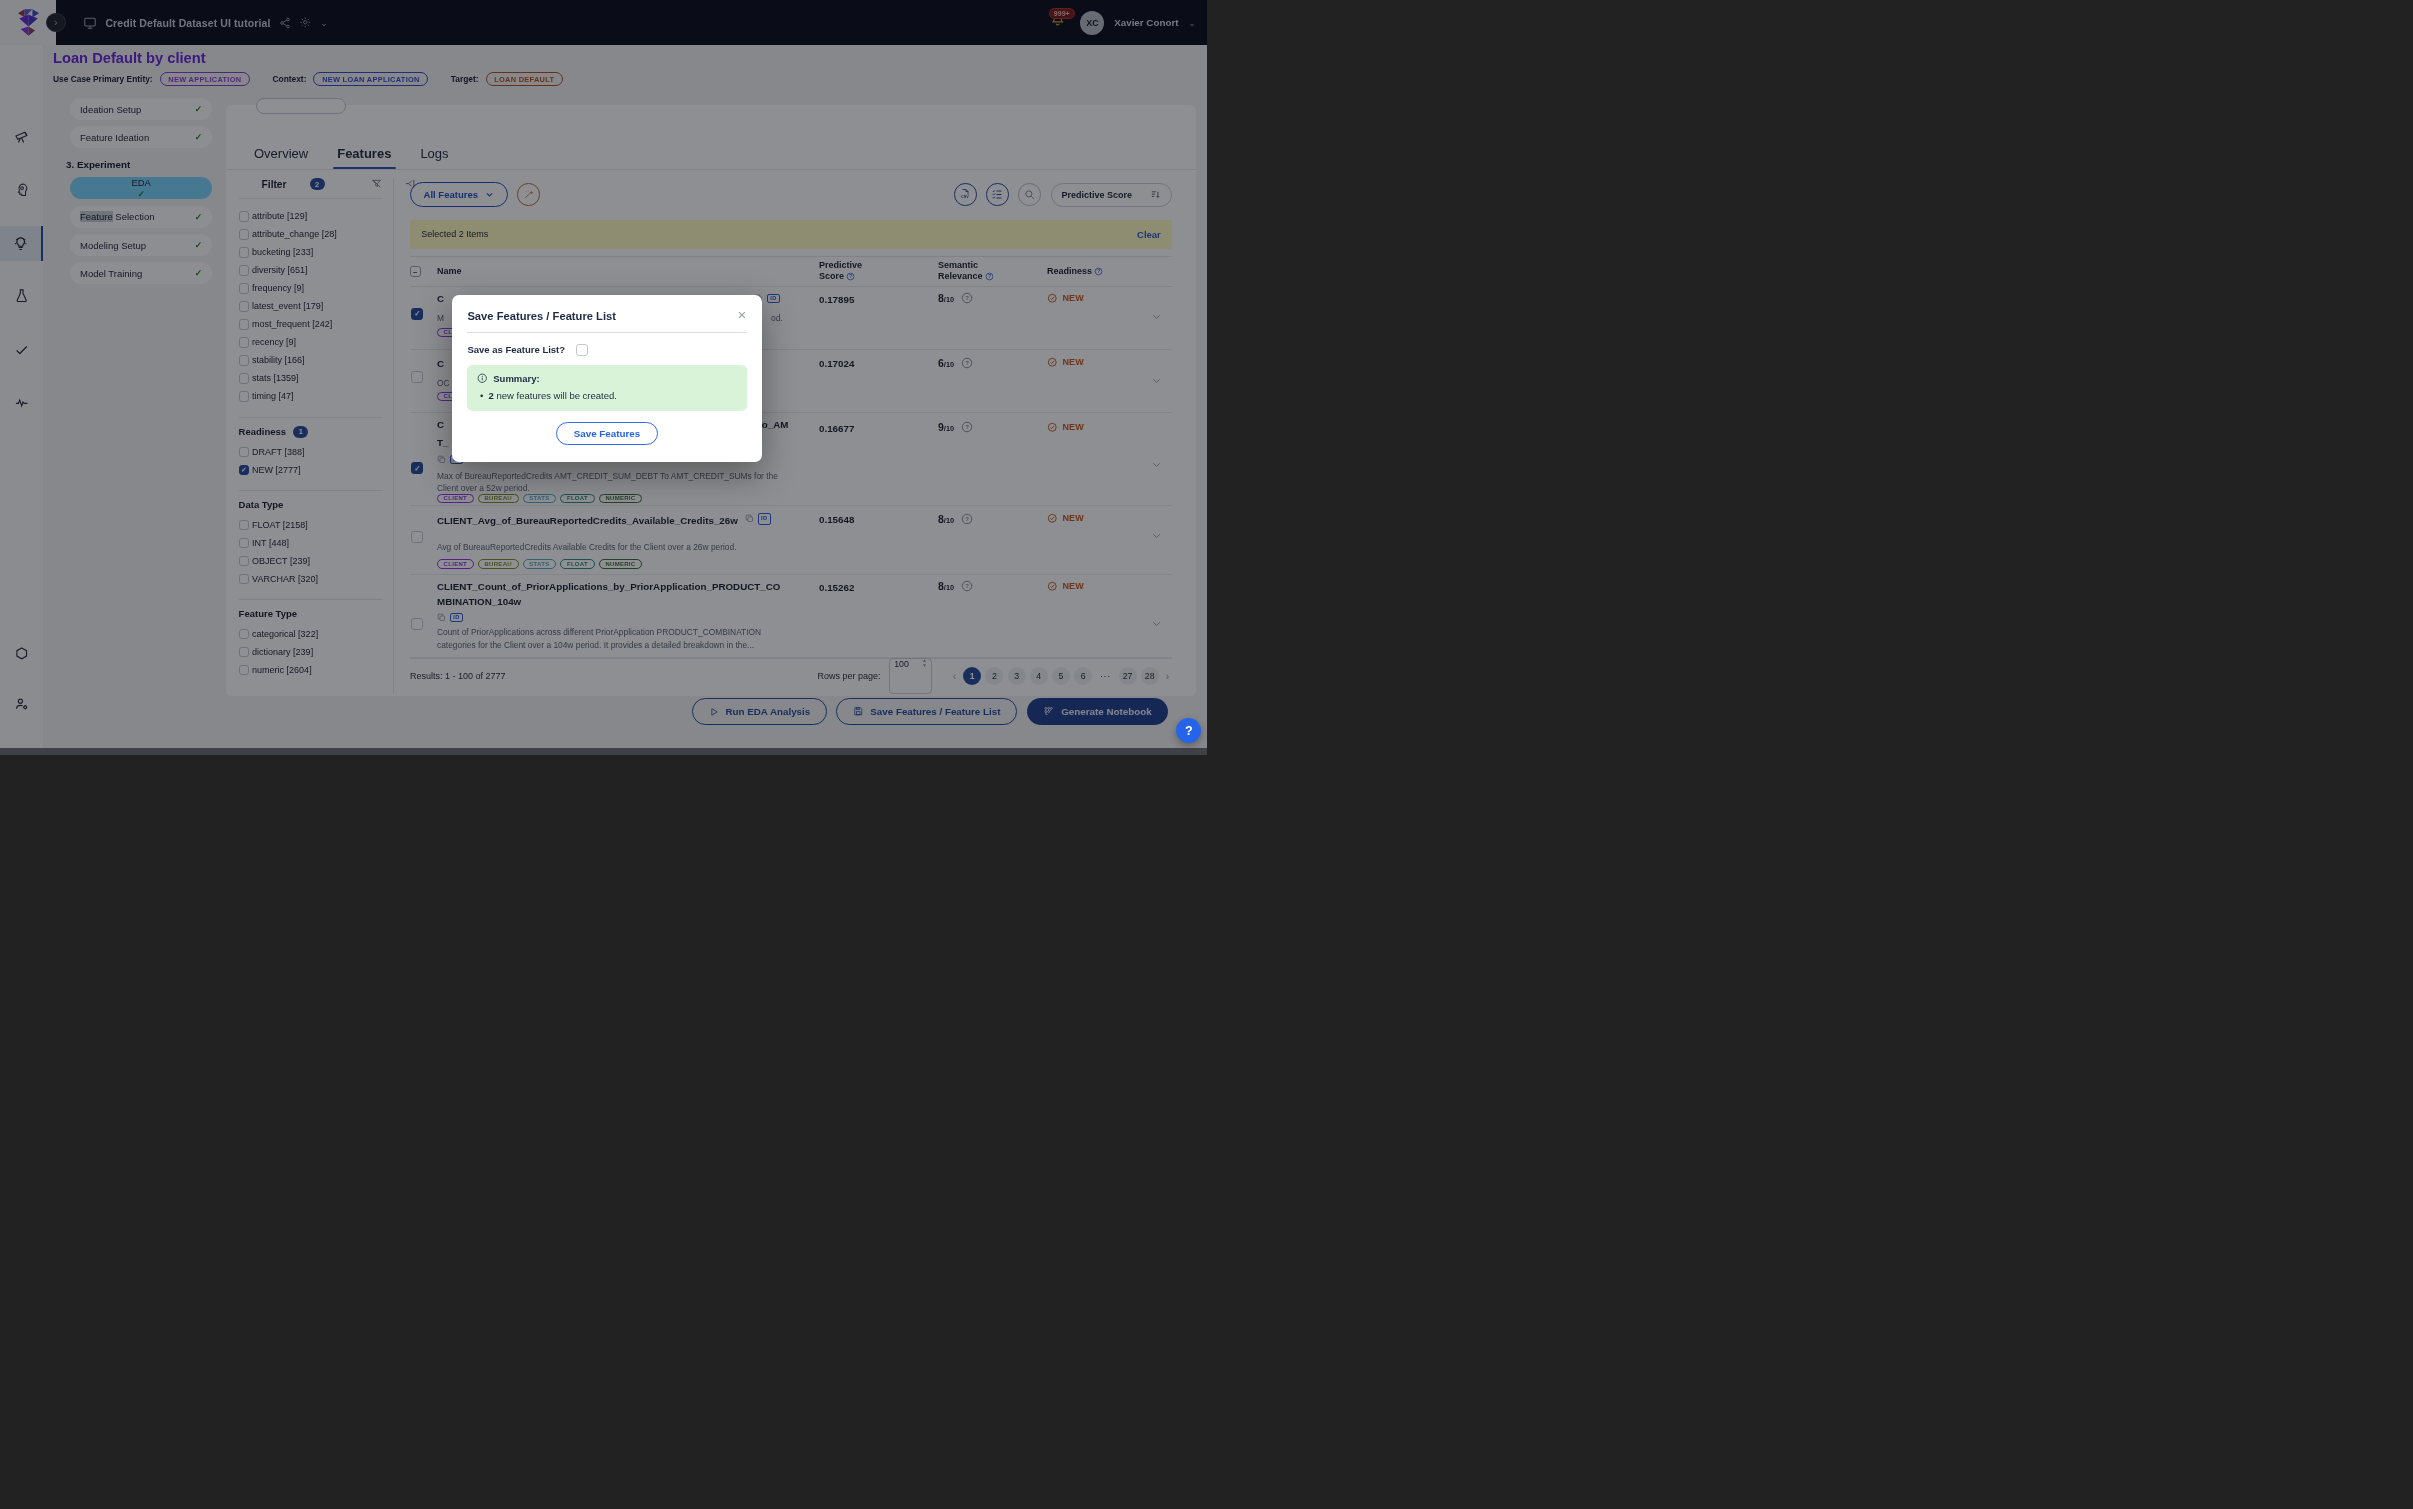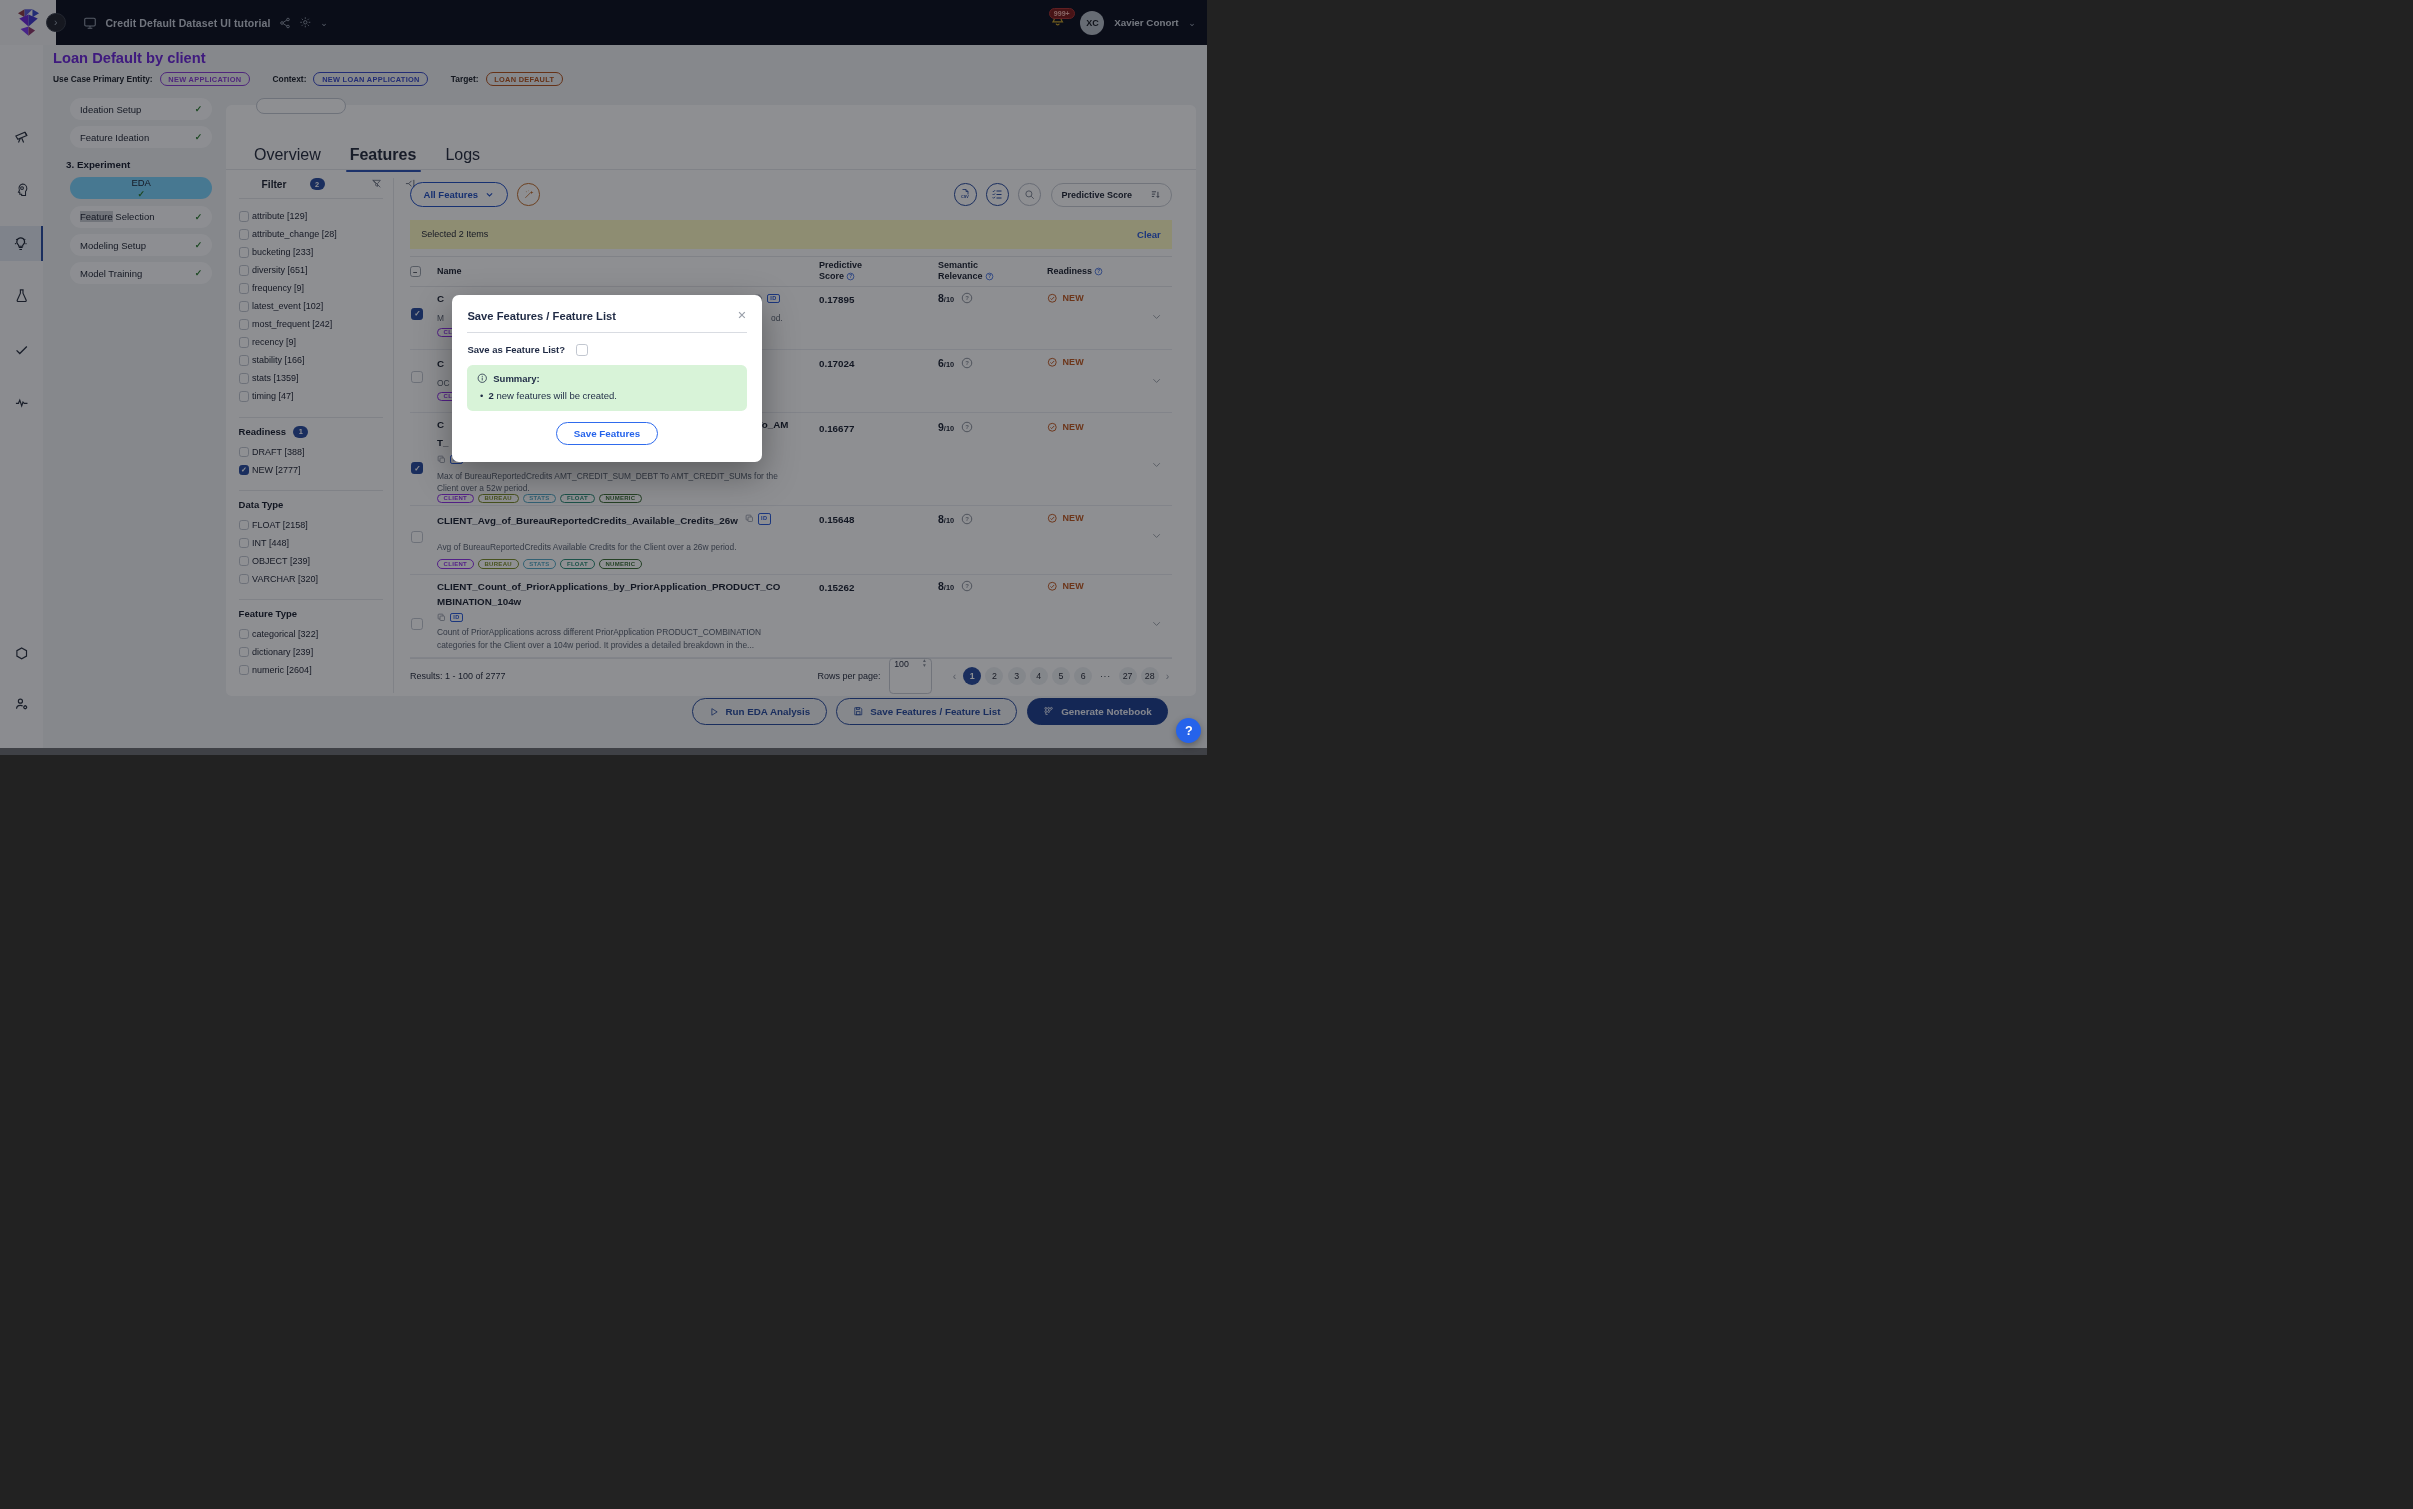--- a/index.html
+++ b/index.html
@@ -41,21 +41,21 @@
   .out-chev{display:none;position:absolute;right:-18px;top:4.2px;color:#1f2433;font-size:11.2px;font-weight:700;}
   .nav-pill.active{background:#7dd3fc;flex-direction:column;}
   .nav-pill.active .out-chev{display:block;}
   .hl{background:#c9ccd2;}
   .hl:empty{display:none;}
   #nav-section{font-size:9.8px;font-weight:700;color:#1b2030;margin:11.2px 0 7px 0;}
 
   
   #card{position:absolute;left:226px;top:105px;width:970px;height:591px;background:#fdfdfe;border-radius:5.6px;z-index:3;}
   #cut-pill{position:absolute;left:30px;top:-7px;width:90px;height:16px;border:0.7px solid #c4c9d1;border-radius:8.4px;background:#fdfdfe;}
-  #tabs{position:absolute;left:28px;top:41px;display:flex;gap:29px;font-size:16px;color:#272e3f;}
+  #tabs{position:absolute;left:28px;top:41px;display:flex;gap:29px;font-size:13px;color:#272e3f;}
   .tab{padding-bottom:8.4px;cursor:pointer;position:relative;}
   .tab.active{font-weight:700;}
   .tab.active::after{content:"";position:absolute;left:-4.2px;right:-4.2px;bottom:0;height:2.1px;background:#2f54b5;border-radius:1.4px;}
   #tabline{position:absolute;left:0px;top:64px;width:970px;height:0.7px;background:#e3e5e9;}
 
   
   #filter-panel{position:absolute;left:12.6px;top:73px;width:155px;height:515px;border-right:0.7px solid #e4e6ea;padding-right:9.8px;}
   #filter-head{display:flex;align-items:center;gap:23px;color:#1c2230;}
   #filter-title{font-size:10.2px;font-weight:700;}
   .count-badge{background:#2b4d9e;color:#fff;font-size:7.4px;font-weight:700;border-radius:7px;padding:1.4px 5.6px;}
@@ -358,21 +358,21 @@
           <label class="f-item i3">
             <span class="cb"></span>
             <span class="f-label">diversity [651]</span>
           </label>
           <label class="f-item i4">
             <span class="cb"></span>
             <span class="f-label">frequency [9]</span>
           </label>
           <label class="f-item i5">
             <span class="cb"></span>
-            <span class="f-label">latest_event [102]</span>
+            <span class="f-label">latest_event [179]</span>
           </label>
           <label class="f-item i6">
             <span class="cb"></span>
             <span class="f-label">most_frequent [242]</span>
           </label>
           <label class="f-item i7">
             <span class="cb"></span>
             <span class="f-label">recency [9]</span>
           </label>
           <label class="f-item i8">

